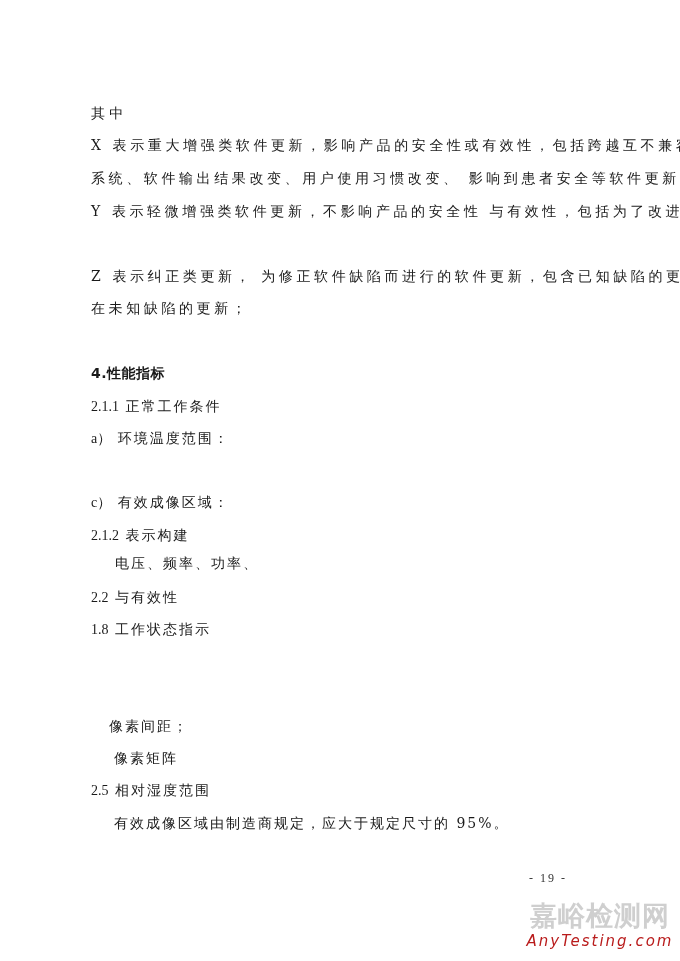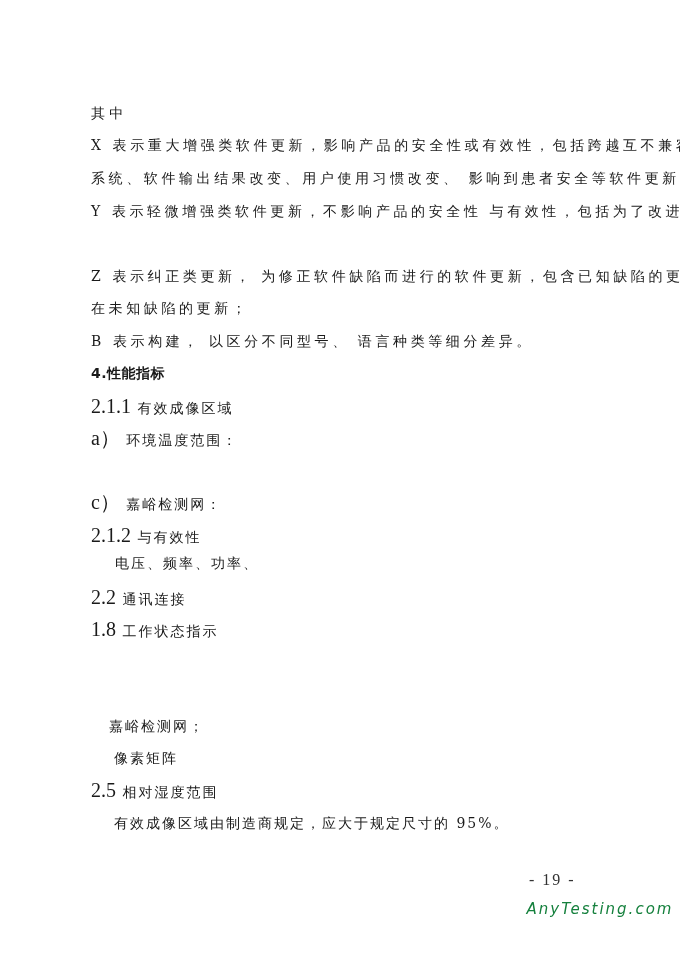--- a/index.html
+++ b/index.html
@@ -9,88 +9,88 @@
       color: #1a1a1a;
     }
     .page { position: absolute; left: 0; top: 0; width: 680px; height: 793px; }
     .line {
       position: absolute; left: 91px; white-space: nowrap;
       font-size: 14px; line-height: 18px; letter-spacing: 4.3px;
       transform: translateY(-9px);
     }
     .line.tight { letter-spacing: 3.6px; }
     .heading { font-weight: bold; font-family: "DejaVu Sans", "Liberation Sans", sans-serif; letter-spacing: 0.5px; }
-    .num { font-family: "Liberation Serif", serif; letter-spacing: 0; font-size: 20px; }
+    .num { font-family: "Liberation Serif", serif; letter-spacing: 0; font-size: 14px; }
     .sub { letter-spacing: 2px; }
     .indent1 { left: 115px; }
     .indent2 { left: 109px; }
     .indent3 { left: 114px; }
     .page-number {
       position: absolute; left: 529px; top: 871px;
-      font-family: "Liberation Serif", serif; font-size: 16px; letter-spacing: 2px; color: #333;
+      font-family: "Liberation Serif", serif; font-size: 12px; letter-spacing: 2px; color: #333;
     }
     .watermark {
       position: absolute; left: 525px; top: 900px; width: 150px; text-align: center;
       color: #c9c9c9;
     }
     .wm-cn { font-family: "DejaVu Sans", sans-serif; font-size: 27px; font-weight: bold; letter-spacing: 1px; line-height: 32px; color: #cfcfcf; }
-    .wm-en { font-family: "DejaVu Sans", sans-serif; font-size: 15px; font-style: italic; letter-spacing: 2px; line-height: 18px; color: #15803d; }
+    .wm-en { font-family: "DejaVu Sans", sans-serif; font-size: 15px; font-style: italic; letter-spacing: 2px; line-height: 18px; color: #b91c1c; }
   </style>
 </head>
 <body>
 
 <div class="page">
 
   <div class="line" style="top:113px">其中</div>
   <div class="line tight" style="top:145px">X 表示重大增强类软件更新，影响产品的安全性或有效性，包括跨越互不兼容的操作</div>
   <div class="line tight" style="top:178px">系统、软件输出结果改变、用户使用习惯改变、 影响到患者安全等软件更新；</div>
   <div class="line tight" style="top:211px">Y 表示轻微增强类软件更新，不影响产品的安全性 与有效性，包括为了改进 UI、优</div>
   <div class="line tight" style="top:276px">Z 表示纠正类更新， 为修正软件缺陷而进行的软件更新，包含已知缺陷的更新、 潜</div>
   <div class="line tight" style="top:308px">在未知缺陷的更新；</div>
-  <div class="line tight" style="top:341px">B 表示构建， 以区分不同型号、 语言种类等细分差异。</div>
 
   <div class="line heading" style="top:373px">4.性能指标</div>
 
   <div class="line sub" style="top:406px">
     <span class="num">2.1.1</span>
-    <span>有效成像区域</span>
+    <span>正常工作条件</span>
   </div>
 
   <div class="line sub" style="top:438px">
     <span class="num">a）</span>
     <span>环境温度范围：</span>
   </div>
   <div class="line sub" style="top:502px">
     <span class="num">c）</span>
-    <span>嘉峪检测网：</span>
+    <span>有效成像区域：</span>
   </div>
 
   <div class="line sub" style="top:535px">
     <span class="num">2.1.2</span>
-    <span>与有效性</span>
+    <span>表示构建</span>
   </div>
   <div class="line sub indent1" style="top:563px">电压、频率、功率、</div>
 
   <div class="line sub" style="top:597px">
     <span class="num">2.2</span>
-    <span>通讯连接</span>
+    <span>与有效性</span>
   </div>
 
   <div class="line sub" style="top:629px">
     <span class="num">1.8</span>
     <span>工作状态指示</span>
   </div>
 
-  <div class="line sub indent2" style="top:726px">嘉峪检测网；</div>
+  <div class="line sub indent2" style="top:726px">像素间距；</div>
   <div class="line sub indent3" style="top:758px">像素矩阵</div>
 
   <div class="line sub" style="top:790px">
     <span class="num">2.5</span>
     <span>相对湿度范围</span>
   </div>
   <div class="line sub indent3" style="top:823px">有效成像区域由制造商规定，应大于规定尺寸的 95%。</div>
 
   <div class="page-number">- 19 -</div>
 
   <div class="watermark">
+    <div class="wm-cn">嘉峪检测网</div>
     <div class="wm-en">AnyTesting.com</div>
   </div>
 </div>
 
 </body></html>

